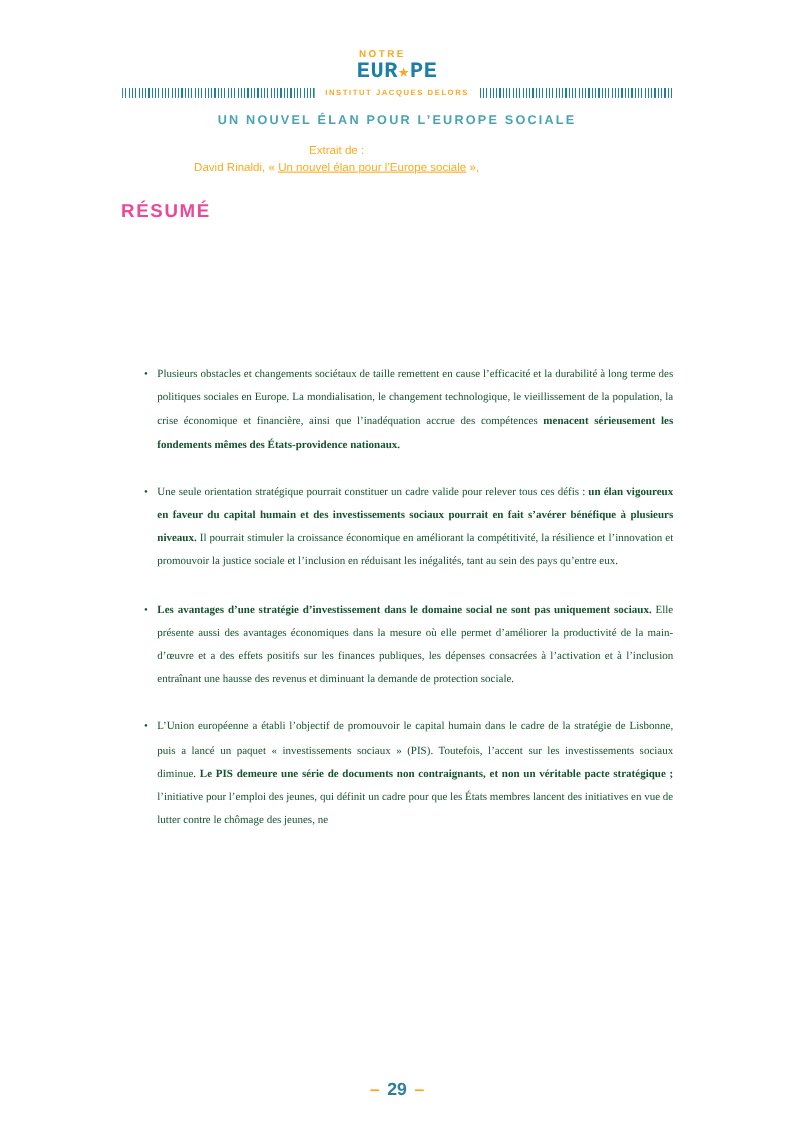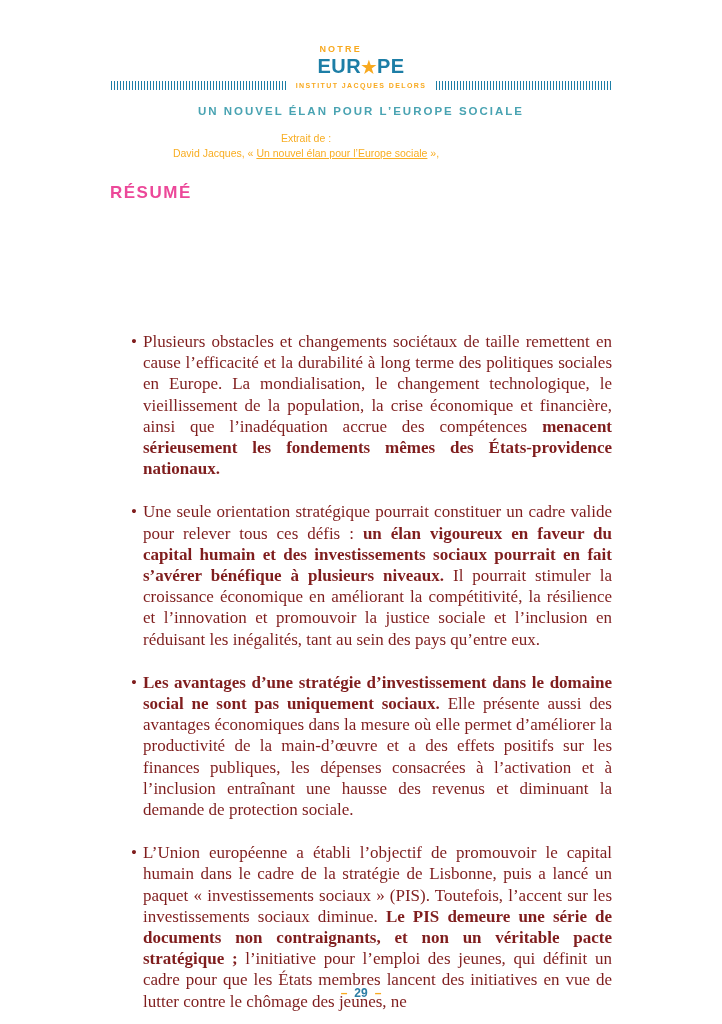--- a/index.html
+++ b/index.html
@@ -16,21 +16,21 @@
 
   
   .header { text-align: center; padding-top: 33px; }
   .logo { display: inline-block; text-align: left; line-height: 1; }
   .logo-notre {
     font-family: "Liberation Sans", sans-serif;
     font-weight: 700; color: #f8a91f;
     font-size: 9px; letter-spacing: 2.2px; margin: 0 0 2px 2px;
   }
   .logo-europe {
-    font-family: Liberation Sans, sans-serif;
+    font-family: Liberation Mono, monospace;
     font-weight: 700; color: #1d7ea6;
     font-size: 20px; letter-spacing: 0.5px;
   }
   .logo-star { color: #f8a91f; font-size: 17px; }
 
   .barcode-row {
     display: flex; align-items: center; justify-content: center;
     width: 500px; margin: 4px auto 0; gap: 10px;
   }
   .barcode {
@@ -62,33 +62,33 @@
     font-family: "Liberation Sans", sans-serif;
     font-weight: 700; color: #ec4899;
     font-size: 17px; letter-spacing: 1.5px;
     margin: 22px 0 0 110px;
   }
 
   
   .content { margin: 128px 110px 0 131px; }
   .bullets {
     list-style: none; margin: 0; padding: 0;
-    font-size: 17px; line-height: 21.2px;
-    color: #7f1d1d; text-align: justify;
+    font-size: 10px; line-height: 21.2px;
+    color: #14532d; text-align: justify;
   }
   .bullet { position: relative; padding-left: 12px; margin-bottom: 22px; }
   .bullet::before { content: "\2022"; position: absolute; left: 0; top: 0; }
   .bold { font-weight: 700; }
 
   
   .footer {
     position: absolute; left: 0; right: 0; bottom: 36px;
     text-align: center;
     font-family: "Liberation Sans", sans-serif;
-    font-size: 12px; font-weight: 700;
+    font-size: 16px; font-weight: 700;
   }
   .footer .dash { color: #f8a91f; }
   .footer .page-num { color: #2d7ea5; margin: 0 7px; }
 </style>
 </head>
 <body>
 
 <div class="page">
 
   <header class="header">
@@ -100,21 +100,21 @@
     <div class="barcode-row">
       <div class="barcode"></div>
       <div class="logo-subtitle">INSTITUT JACQUES DELORS</div>
       <div class="barcode"></div>
     </div>
 
     <h1 class="doc-title">UN NOUVEL ÉLAN POUR L’EUROPE SOCIALE</h1>
 
     <div class="citation">
       <div>Extrait de :</div>
-      <div><span>David Jacques, « </span><a class="citation-link">Un nouvel élan pour l’Europe sociale</a><span> »,</span></div>
+      <div><span>David Rinaldi, « </span><a class="citation-link">Un nouvel élan pour l’Europe sociale</a><span> »,</span></div>
     </div>
   </header>
 
   <h2 class="section-title">RÉSUMÉ</h2>
 
   <main class="content">
     <ul class="bullets">
       <li class="bullet"><span>Plusieurs obstacles et changements sociétaux de taille remettent en cause l’efficacité et la durabilité à long terme des politiques sociales en Europe. La mondialisation, le changement technologique, le vieillissement de la population, la crise économique et financière, ainsi que l’inadéquation accrue des compétences </span><span class="bold">menacent sérieusement les fondements mêmes des États-providence nationaux.</span></li>
       <li class="bullet"><span>Une seule orientation stratégique pourrait constituer un cadre valide pour relever tous ces défis : </span><span class="bold">un élan vigoureux en faveur du capital humain et des investissements sociaux pourrait en fait s’avérer bénéfique à plusieurs niveaux.</span><span> Il pourrait stimuler la croissance économique en améliorant la compétitivité, la résilience et l’innovation et promouvoir la justice sociale et l’inclusion en réduisant les inégalités, tant au sein des pays qu’entre eux.</span></li>
       <li class="bullet"><span class="bold">Les avantages d’une stratégie d’investissement dans le domaine social ne sont pas uniquement sociaux.</span><span> Elle présente aussi des avantages économiques dans la mesure où elle permet d’améliorer la productivité de la main-d’œuvre et a des effets positifs sur les finances publiques, les dépenses consacrées à l’activation et à l’inclusion entraînant une hausse des revenus et diminuant la demande de protection sociale.</span></li>

